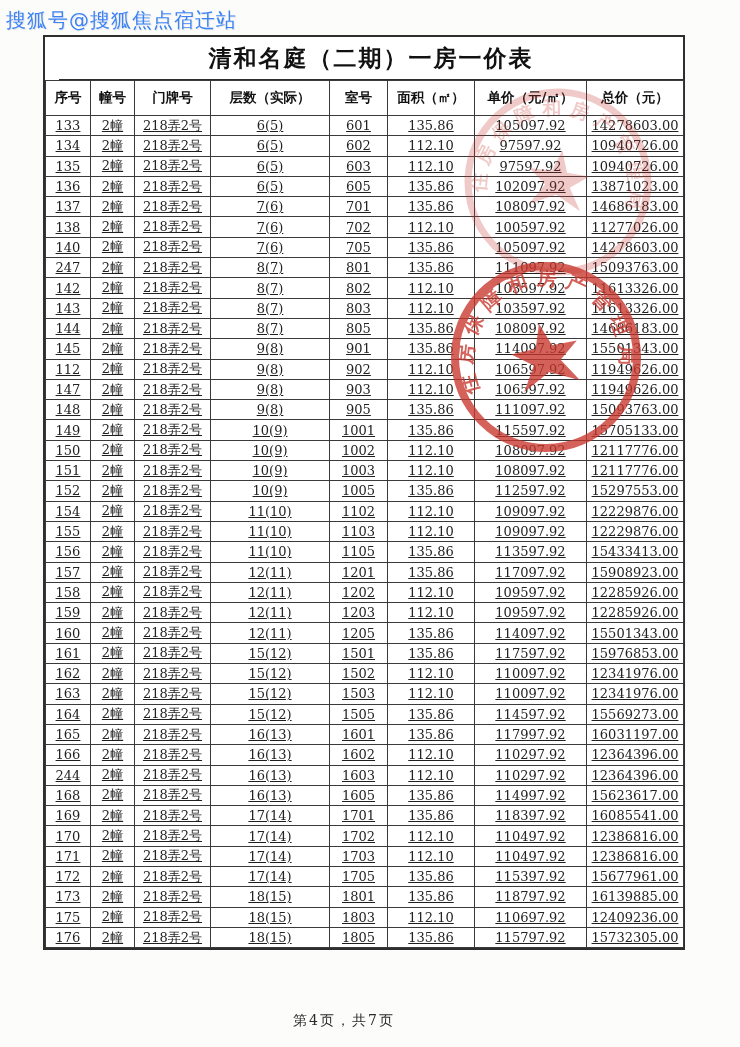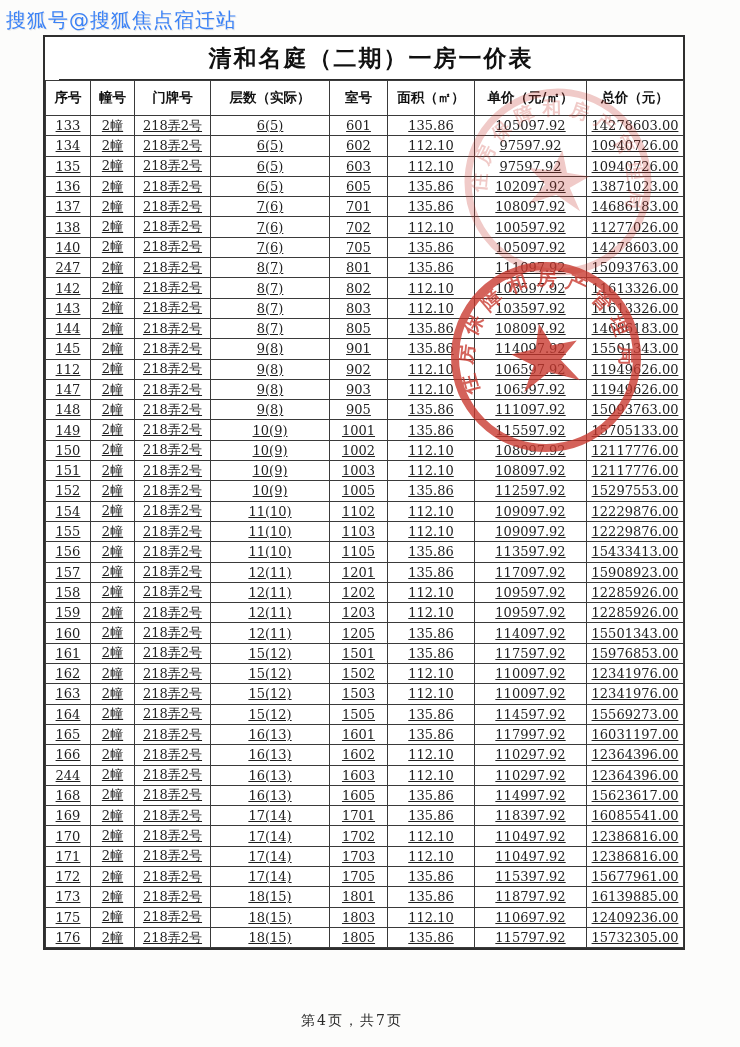--- a/index.html
+++ b/index.html
@@ -34,21 +34,21 @@
     overflow:hidden;white-space:nowrap;
     font-size:13px;color:#222;
     padding:0;
   }
   table.price thead th{
     height:34px;font-size:13.5px;font-weight:bold;color:#111;
   }
   table.price tbody tr{height:20.3px;text-decoration:underline;}
   table.price tbody td{font-size:13px;}
   .page-footer{
-    position:absolute;left:8px;top:1012px;width:688px;
+    position:absolute;left:0;top:1012px;width:688px;
     text-align:center;font-size:14px;color:#2a2a2a;letter-spacing:2px;
   }
   .stamp{position:absolute;pointer-events:none;}
   .stamp-top{left:458px;top:82px;opacity:0.26;transform:rotate(8deg);}
   .stamp-main{left:446px;top:257px;opacity:0.78;transform:rotate(-12deg);}
   .stamp-edge{left:706px;top:806px;opacity:0.30;}
 </style>
 </head>
 <body>
 

